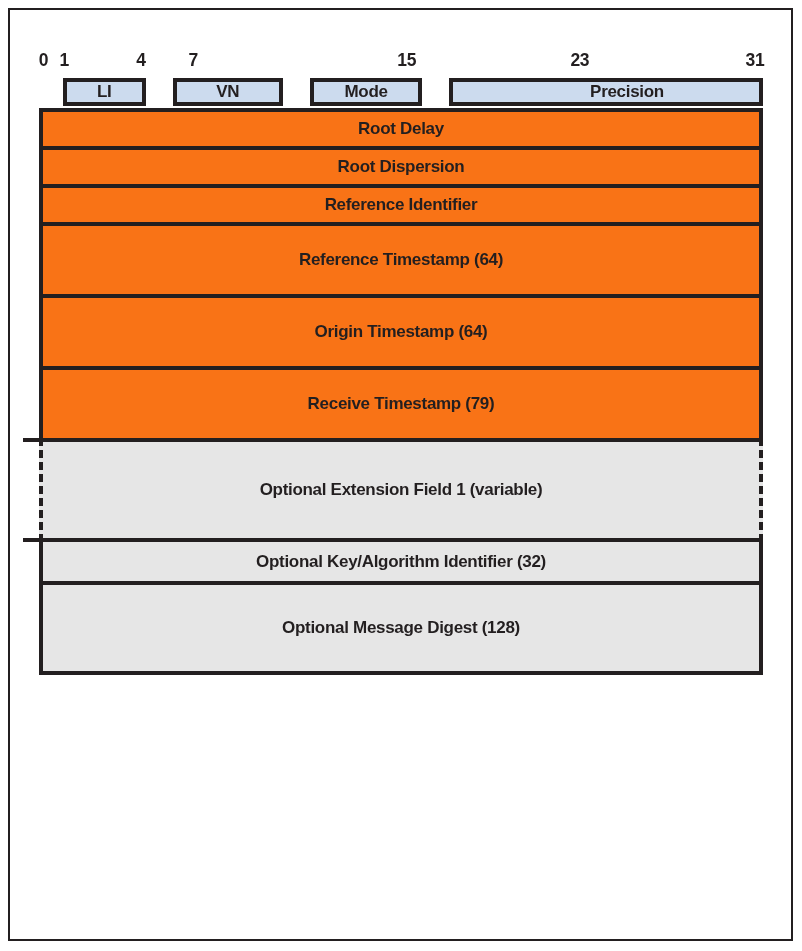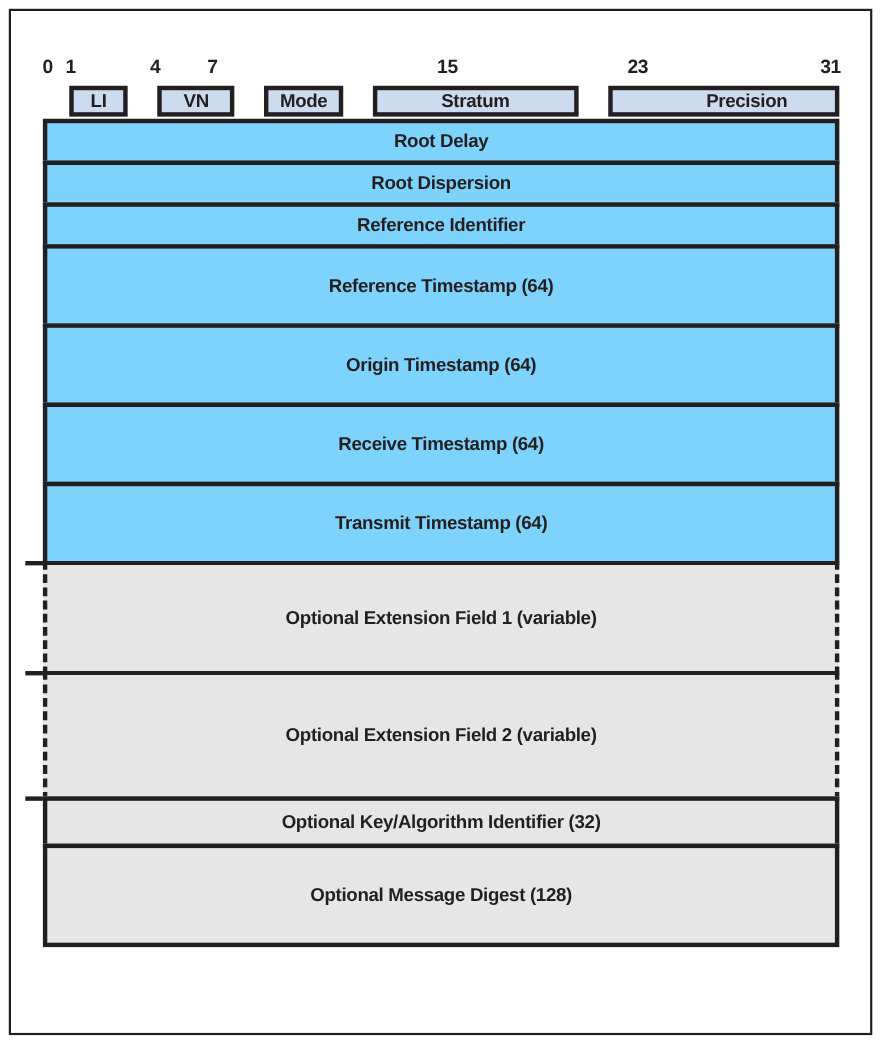--- a/index.html
+++ b/index.html
@@ -56,21 +56,21 @@
     border: 4px solid #231f20;
     margin-top: -4px;
     display: flex;
     align-items: center;
     justify-content: center;
     font-weight: bold;
     font-size: 17px;
     letter-spacing: -0.3px;
     text-align: center;
   }
-  .blue { background: #7dd3fc; text-align: right; }
+  .blue { background: #f97316; text-align: right; }
   .gray { background: #e6e6e6; }
   .dashed-sides { border-style: solid dashed; }
   .h42  { height: 42px; }
   .h84  { height: 76px; }
   .h121 { height: 104px; }
   .h118 { height: 118px; }
   .h47  { height: 47px; }
   .h82  { height: 94px; }
   
   .tear-top::before {
@@ -133,33 +133,30 @@
       <span class="bit b23">23</span>
       <span class="bit b31">31</span>
     </div>
 
     <div class="packet">
 
       <div class="row header-row">
         <div class="cell w-li">LI</div>
         <div class="cell w-vn">VN</div>
         <div class="cell w-mode">Mode</div>
-        <div class="cell w-stratum">Stratum</div>
         <div class="cell w-precision">Precision</div>
       </div>
 
       <div class="row blue h42">Root Delay</div>
       <div class="row blue h42">Root Dispersion</div>
       <div class="row blue h42">Reference Identifier</div>
       <div class="row blue h84">Reference Timestamp (64)</div>
       <div class="row blue h84">Origin Timestamp (64)</div>
-      <div class="row blue h84">Receive Timestamp (64)</div>
-      <div class="row blue h84">Transmit Timestamp (64)</div>
+      <div class="row blue h84">Receive Timestamp (79)</div>
 
       <div class="row gray dashed-sides h121 tear-top tear-bottom">Optional Extension Field 1 (variable)</div>
-      <div class="row gray dashed-sides h118 tear-bottom">Optional Extension Field 2 (variable)</div>
 
       <div class="row gray h47">Optional Key/Algorithm Identifier (32)</div>
       <div class="row gray h82">Optional Message Digest (128)</div>
 
     </div>
   </div>
 </div>
 
 </body></html>

